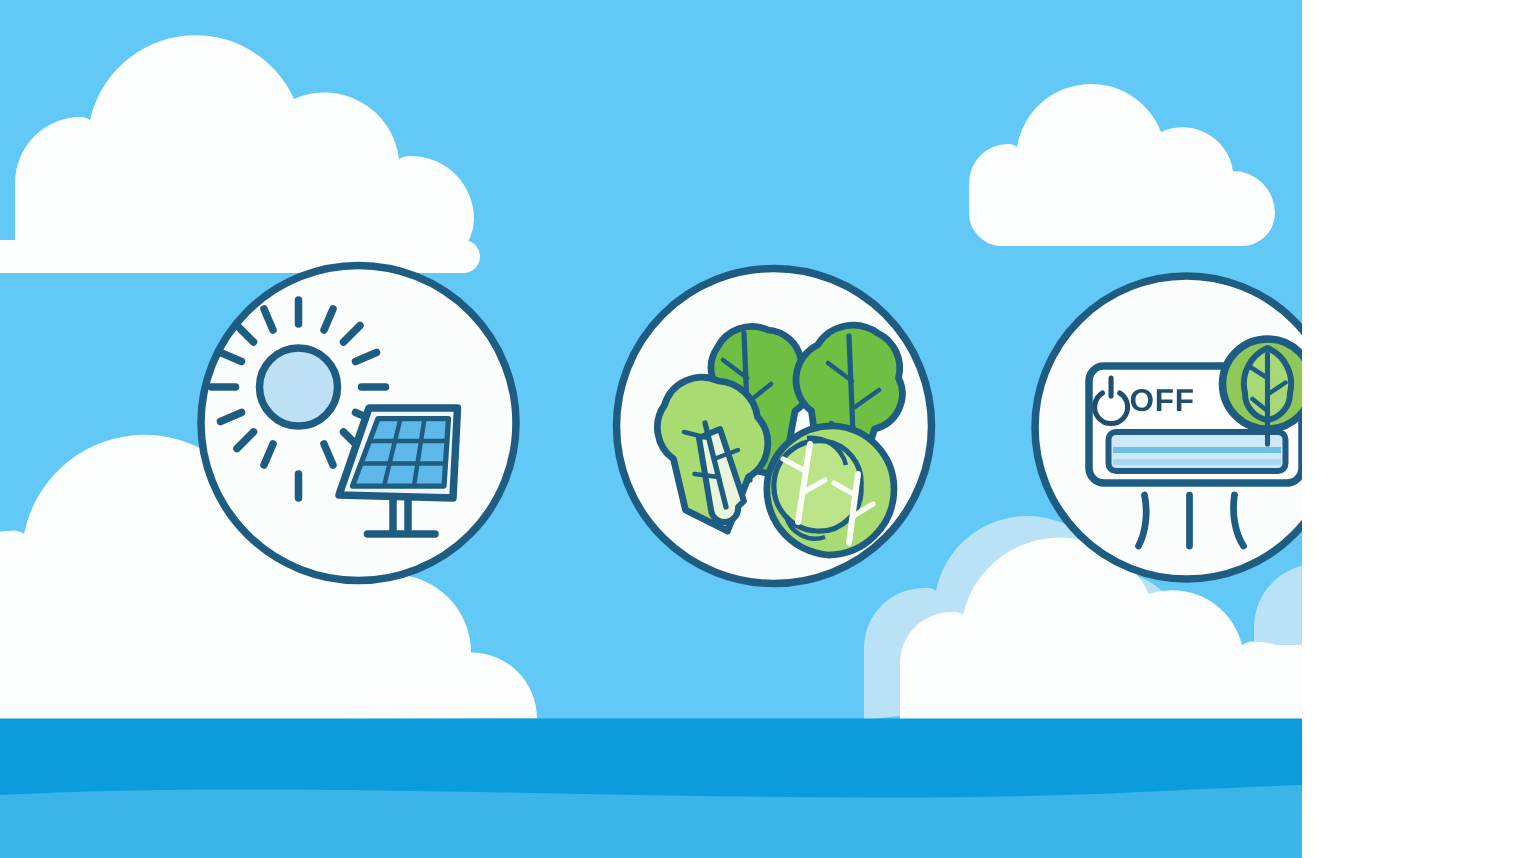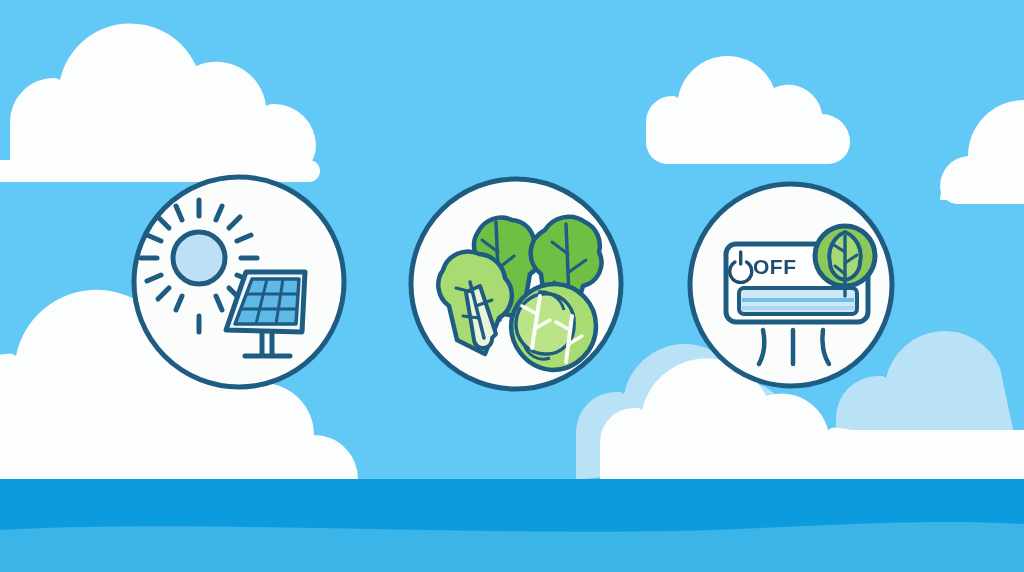--- a/index.html
+++ b/index.html
@@ -5,21 +5,21 @@
   html, body {
     margin: 0;
     padding: 0;
     background: #ffffff;
   }
   body {
     font-family: "Liberation Sans", sans-serif;
   }
   #scene {
     position: relative;
-    width: 1024px;
+    width: 868px;
     height: 572px;
     overflow: hidden;
     text-decoration: underline;
   }
   #scene svg {
     display: block;
   }
   .off-label {
     font-family: "Liberation Sans", sans-serif;
     font-weight: bold;

